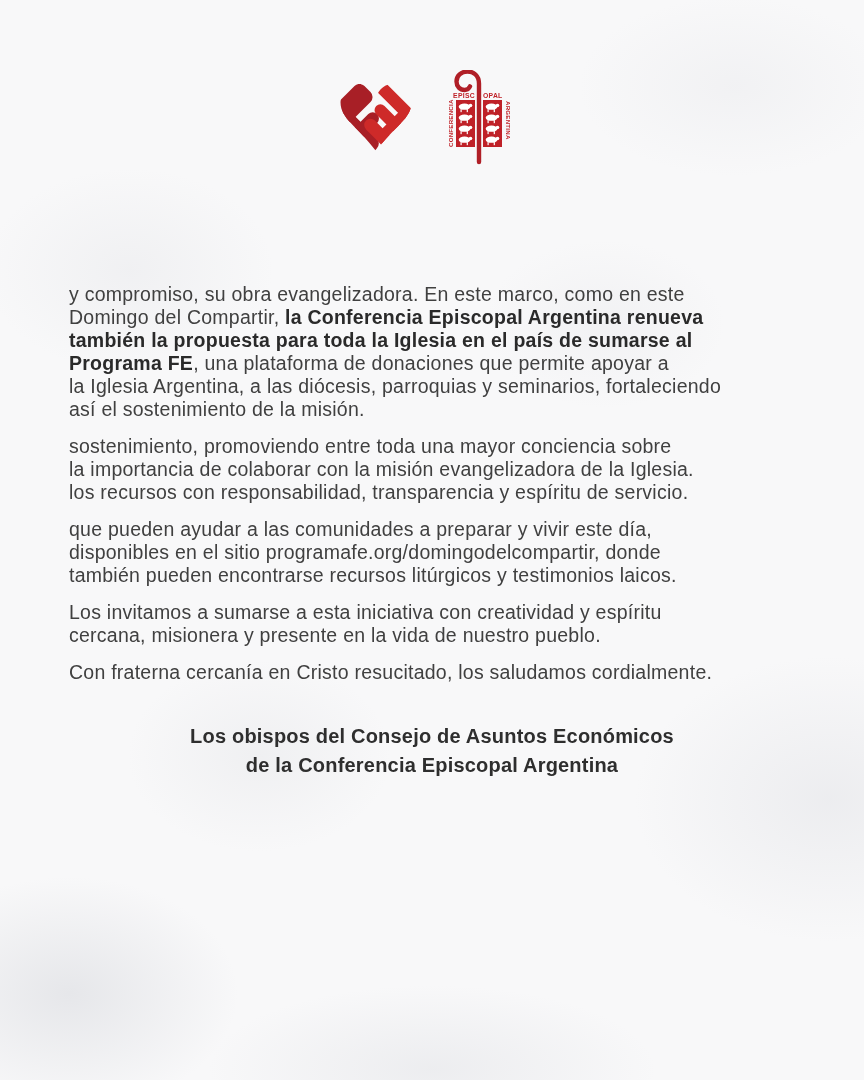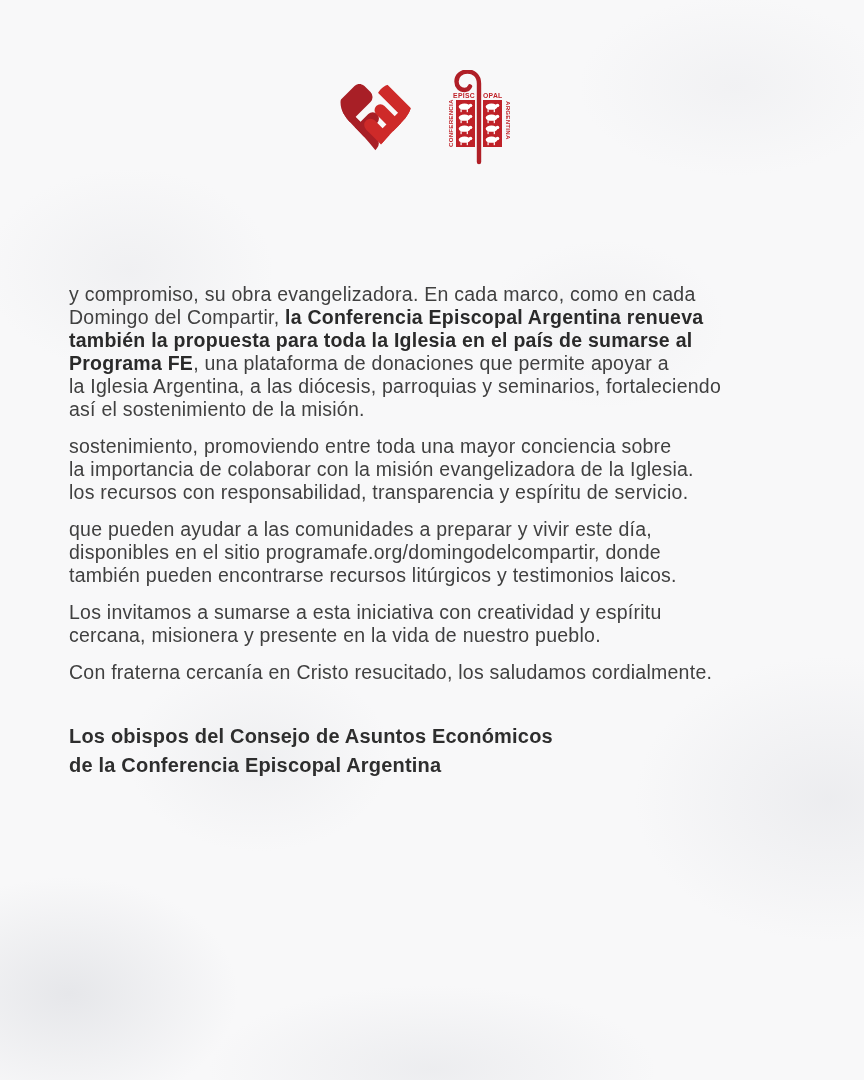--- a/index.html
+++ b/index.html
@@ -16,21 +16,21 @@
       radial-gradient(ellipse 260px 150px at 85% 8%, rgba(200,202,209,0.14), transparent 60%),
       radial-gradient(ellipse 320px 120px at 50% 99%, rgba(190,193,201,0.20), transparent 70%);
   }
   .fe-logo{position:absolute;left:337px;top:80px;width:78px;height:78px;}
   .cea-logo{position:absolute;left:448px;top:70px;width:62px;height:95px;}
   .letter{position:absolute;left:69px;top:283px;width:726px;color:#404040;
           font-size:19.5px;line-height:23px;letter-spacing:0.25px;}
   .par{margin:0 0 14px 0;}
   .line{white-space:nowrap;height:23px;}
   .line span.b{font-weight:700;color:#2a2a2a;margin-top:6px;}
-  .signature{margin-top:38px;text-align:left;font-weight:700;color:#2e2e2e;
+  .signature{margin-top:38px;text-align:center;font-weight:700;color:#2e2e2e;
              font-size:20px;line-height:29px;letter-spacing:0.2px;}
   .sig-line{white-space:nowrap;}
 </style>
 </head>
 <body>
 
 <div class="page">
 
   <div class="fe-logo">
     <svg width="78" height="78" viewBox="0 0 100 100">
@@ -83,21 +83,21 @@
       <text x="27" y="27.5" text-anchor="end" font-size="6.8" font-weight="bold" fill="#bf2128" letter-spacing="0.3">EPISC</text>
       <text x="35" y="27.5" font-size="6.8" font-weight="bold" fill="#bf2128" letter-spacing="0.3">OPAL</text>
       <text transform="translate(4.6 77) rotate(-90)" font-size="6.2" font-weight="bold" fill="#bf2128" letter-spacing="0.2">CONFERENCIA</text>
       <text transform="translate(57.8 31) rotate(90)" font-size="6.2" font-weight="bold" fill="#bf2128" letter-spacing="0.2">ARGENTINA</text>
     </svg>
   </div>
 
   <div class="letter">
 
     <div class="par">
-        <div class="line"><span>y compromiso, su obra evangelizadora. En cada marco, como en cada</span></div>
+        <div class="line"><span>y compromiso, su obra evangelizadora. En este marco, como en este</span></div>
         <div class="line"><span>Domingo del Compartir, </span><span class="b">la Conferencia Episcopal Argentina renueva</span></div>
         <div class="line"><span class="b">también la propuesta para toda la Iglesia en el país de sumarse al</span></div>
         <div class="line"><span class="b">Programa FE</span><span>, una plataforma de donaciones que permite apoyar a</span></div>
         <div class="line"><span>la Iglesia Argentina, a las diócesis, parroquias y seminarios, fortaleciendo</span></div>
         <div class="line"><span>así el sostenimiento de la misión.</span></div>
       </div>
       <div class="par">
         <div class="line"><span>sostenimiento, promoviendo entre toda una mayor conciencia sobre</span></div>
         <div class="line"><span>la importancia de colaborar con la misión evangelizadora de la Iglesia.</span></div>
         <div class="line"><span>los recursos con responsabilidad, transparencia y espíritu de servicio.</span></div>

